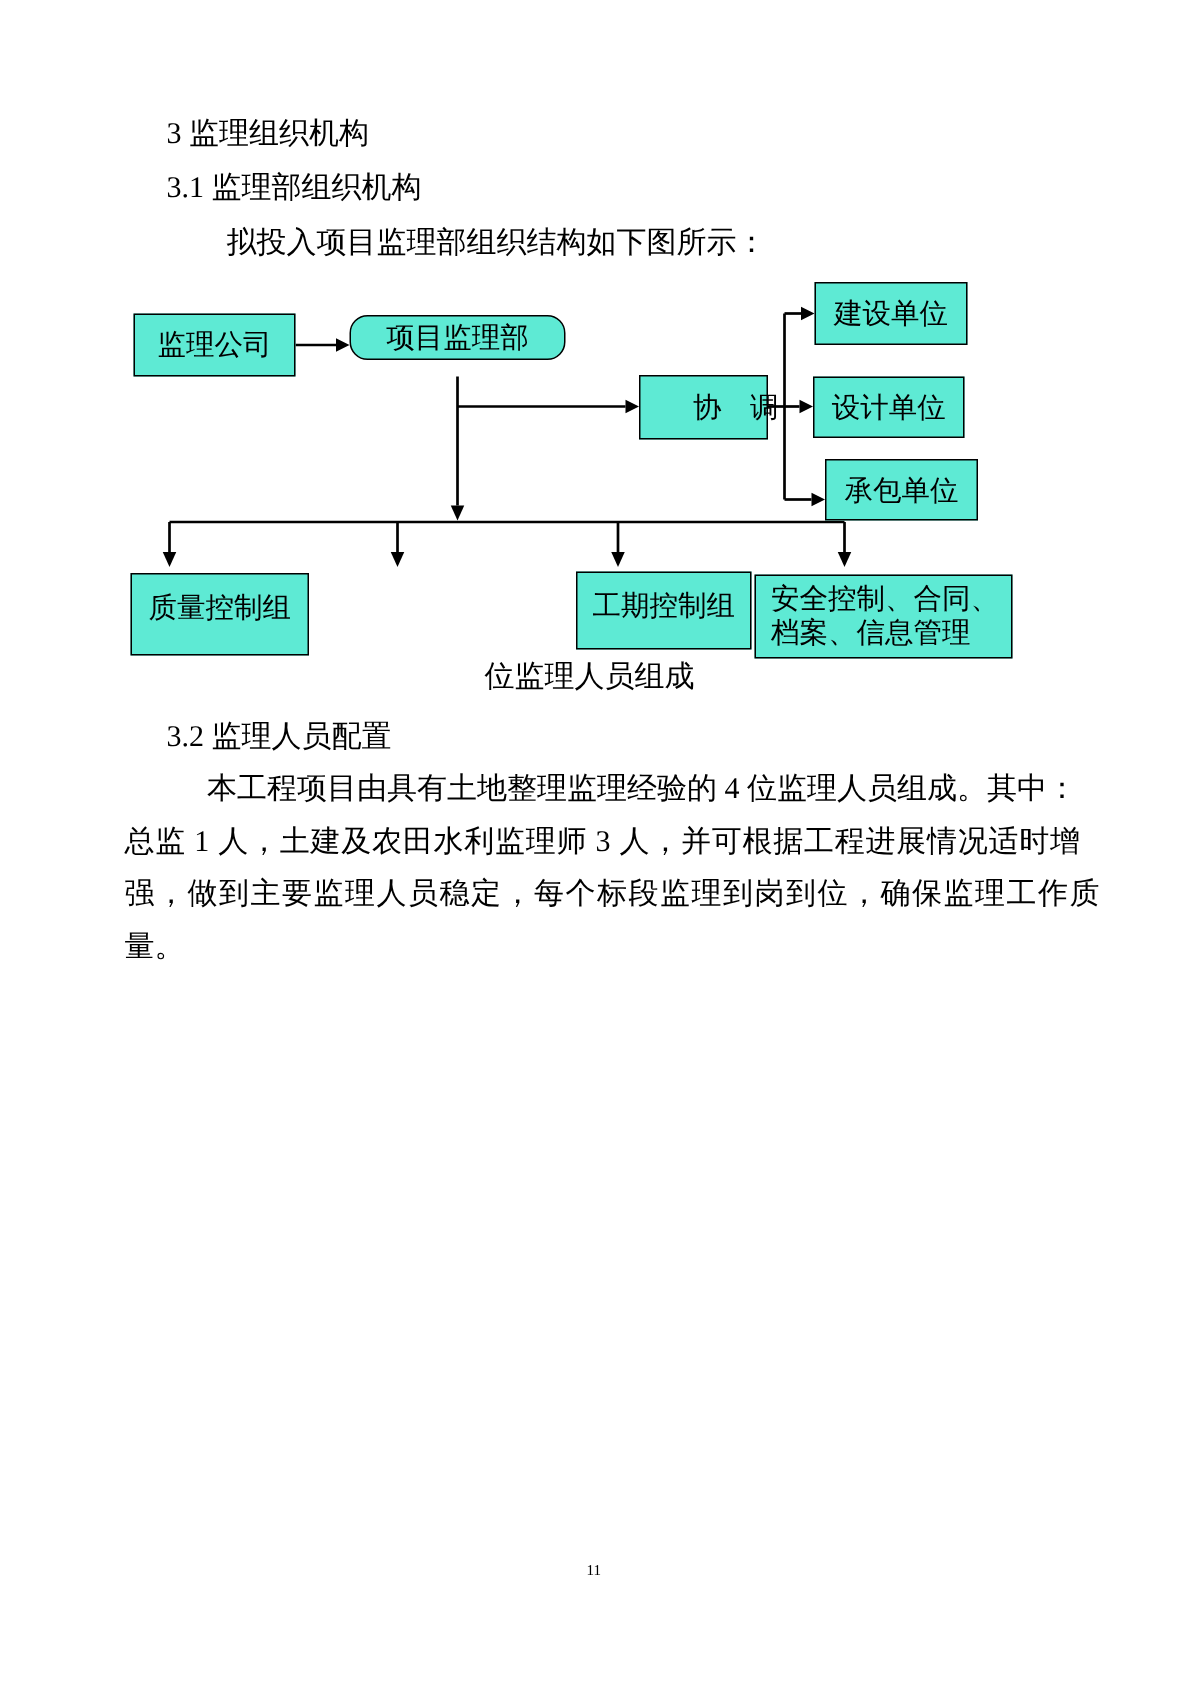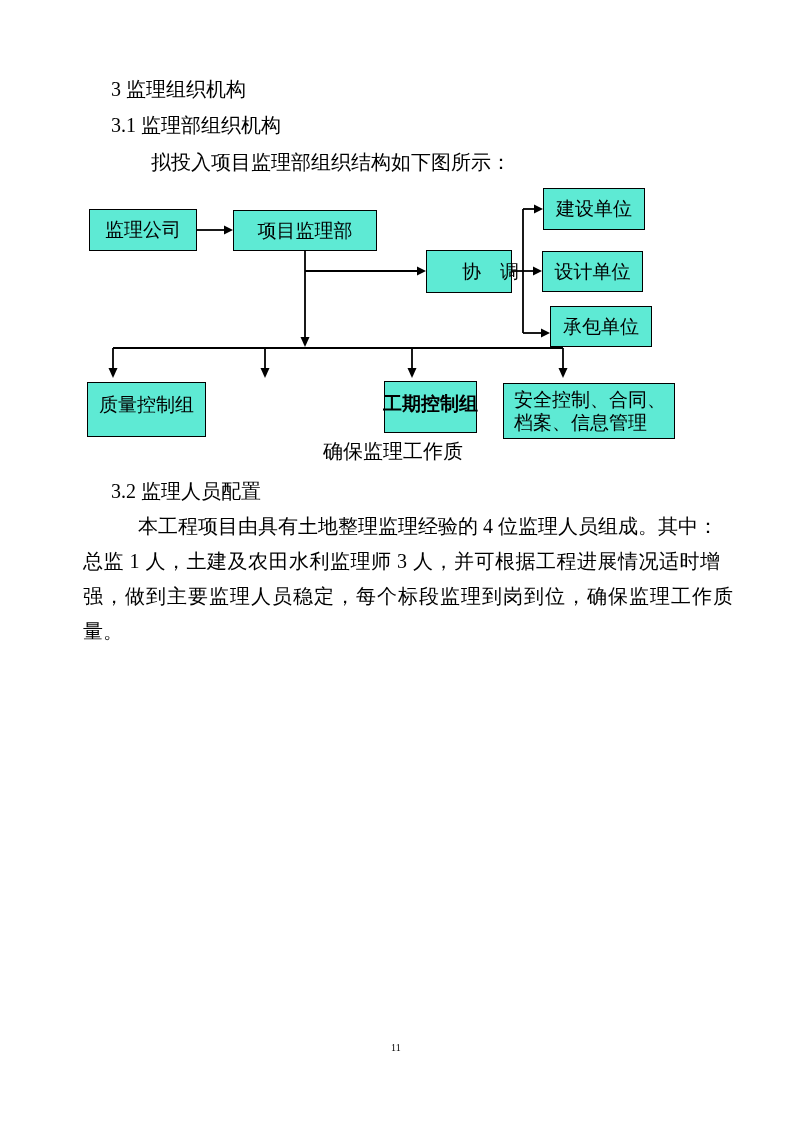--- a/index.html
+++ b/index.html
@@ -95,35 +95,35 @@
     <polygon points="108.5,368 117.5,368 113,378"></polygon>
     <line x1="265" y1="348" x2="265" y2="368"></line>
     <polygon points="260.5,368 269.5,368 265,378"></polygon>
     <line x1="412" y1="348" x2="412" y2="368"></line>
     <polygon points="407.5,368 416.5,368 412,378"></polygon>
     <line x1="563" y1="348" x2="563" y2="368"></line>
     <polygon points="558.5,368 567.5,368 563,378"></polygon>
   </svg>
 
   <div class="box" style="left:89px; top:209px; width:108px; height:42px;">监理公司</div>
-  <div class="box" style="left:233px; top:210px; width:144px; height:41px;">项目监理部</div>
+  <div class="box" style="left:233px; top:210px; width:144px; height:30px;border-radius:12px;">项目监理部</div>
   <div class="box" style="left:426px; top:250px; width:86px; height:43px;padding-left:43px;">协　调</div>
   <div class="box" style="left:543px; top:188px; width:102px; height:42px;">建设单位</div>
   <div class="box" style="left:542px; top:251px; width:101px; height:41px;">设计单位</div>
   <div class="box" style="left:550px; top:306px; width:102px; height:41px;">承包单位</div>
   <div class="box top-align" style="left:63px; top:382px; width:119px; height:55px;">质量控制组</div>
-  <div class="box top-align" style="left:360px; top:381px; width:93px; height:52px;font-weight:bold;">工期控制组</div>
+  <div class="box top-align" style="left:360px; top:381px; width:117px; height:52px;">工期控制组</div>
   <div class="box multiline" style="left:503px; top:383px; width:172px; height:56px;">
     <span>
       <span>安全控制、合同、</span><br>
       <span>档案、信息管理</span>
     </span>
   </div>
 
-  <div class="txt h20" style="left:323px; top:441px;">确保监理工作质</div>
+  <div class="txt h20" style="left:323px; top:441px;">位监理人员组成</div>
 
   <div class="txt h20" style="left:111px; top:481px;">3.2 监理人员配置</div>
 
   <div class="txt h20" style="left:138px; top:516px;">本工程项目由具有土地整理监理经验的 4 位监理人员组成。其中：</div>
   <div class="txt h20" style="left:83px; top:551px; letter-spacing:0.5px;">总监 1 人，土建及农田水利监理师 3 人，并可根据工程进展情况适时增</div>
   <div class="txt h20" style="left:83px; top:586px; letter-spacing:1px;">强，做到主要监理人员稳定，每个标段监理到岗到位，确保监理工作质</div>
   <div class="txt h20" style="left:83px; top:621px;">量。</div>
 
   <div class="pagenum" style="left:391px; top:1042px;">11</div>
 

